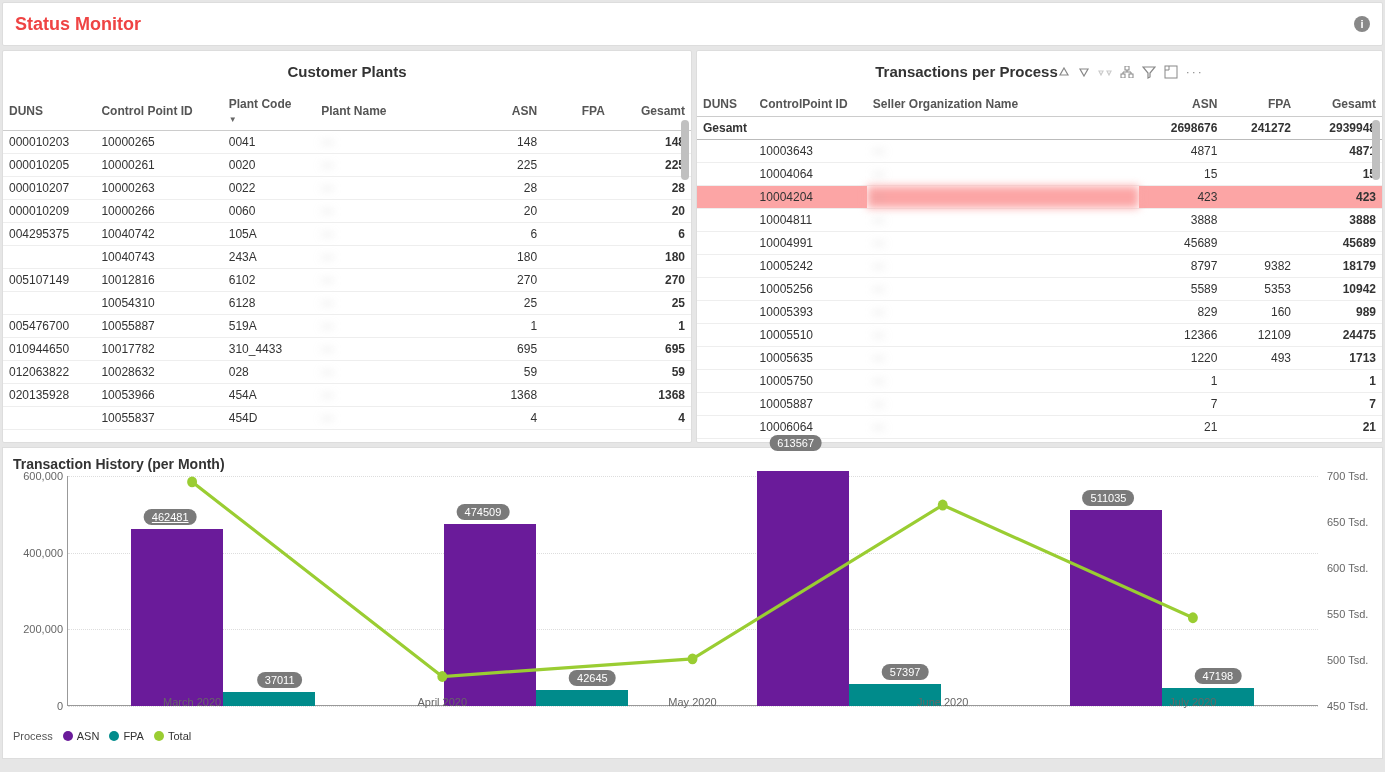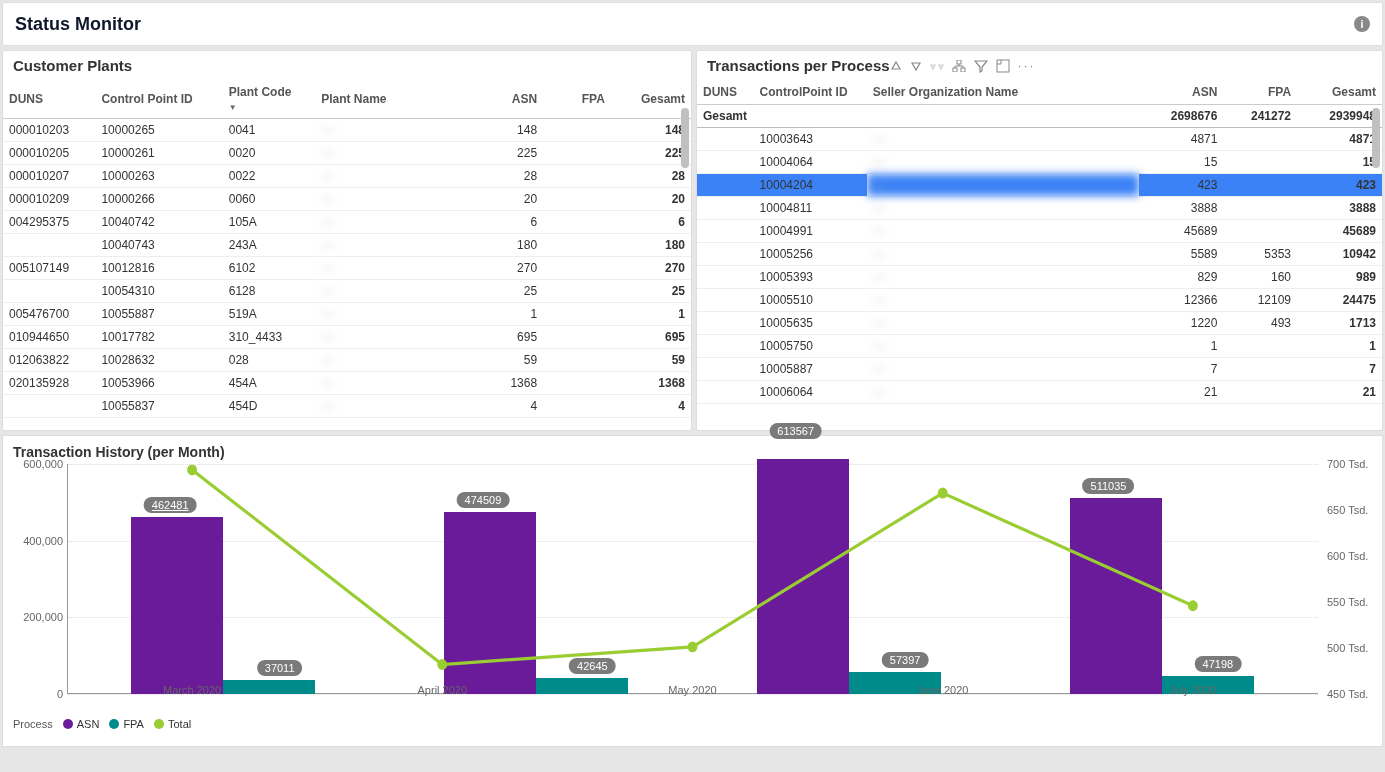--- a/index.html
+++ b/index.html
@@ -20,21 +20,21 @@
 .header-card {
   display: flex;
   align-items: center;
   justify-content: space-between;
   padding: 8px 12px;
   height: 44px;
 }
 .header-card h1 {
   font-size: 18px;
   font-weight: 700;
-  color: #0f172a;
+  color: #ef4444;
 }
 .info-icon {
   width: 16px;
   height: 16px;
   border-radius: 50%;
   background: #888;
   color: #fff;
   display: inline-flex;
   align-items: center;
   justify-content: center;
@@ -45,22 +45,22 @@
   display: flex;
 }
 .panel {
   flex: 1;
   position: relative;
   overflow: hidden;
 }
 .panel-header {
   display: flex;
   align-items: center;
-  justify-content: flex-start;
-  padding: 6px 10px;
+  justify-content: center;
+  padding: 12px 10px;
 }
 .panel-header h2 {
   font-size: 15px;
   font-weight: 700;
 }
 .panel-icons {
   display: flex;
   gap: 8px;
   align-items: center;
   color: #777;
@@ -105,21 +105,21 @@
   top: 0;
   width: 8px;
   height: 60px;
   background: #c0c0c0;
   border-radius: 4px;
 }
 .blur {
   filter: blur(4px);
   color: #aaa;
 }
-.highlight-row td { background: #3b82f6; margin-left: 47px; }
+.highlight-row td { background: #fca5a5; margin-left: 47px; }
 .chart-card {
   margin: 2px;
   background: #fff;
   border: 1px solid #ddd;
   padding: 8px 4px 8px 4px;
   height: 312px;
   position: relative;
 }
 .chart-card h2 {
   font-size: 14px;
@@ -468,20 +468,28 @@
             <tr>
               <td></td>
               <td>10004991</td>
               <td class="blur">—</td>
               <td class="num">45689</td>
               <td class="num"></td>
               <td class="num bold">45689</td>
             </tr>
             <tr>
               <td></td>
+              <td>10005242</td>
+              <td class="blur">—</td>
+              <td class="num">8797</td>
+              <td class="num">9382</td>
+              <td class="num bold">18179</td>
+            </tr>
+            <tr>
+              <td></td>
               <td>10005256</td>
               <td class="blur">—</td>
               <td class="num">5589</td>
               <td class="num">5353</td>
               <td class="num bold">10942</td>
             </tr>
             <tr>
               <td></td>
               <td>10005393</td>
               <td class="blur">—</td>

